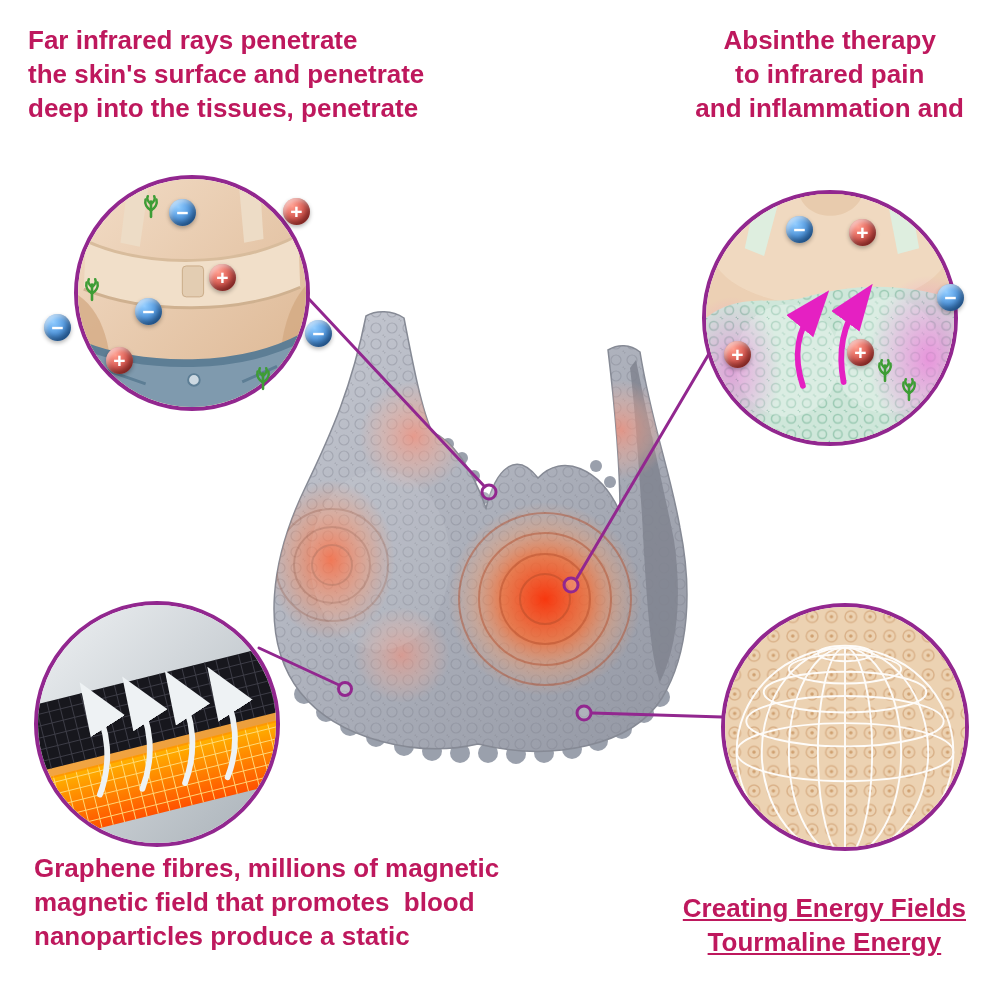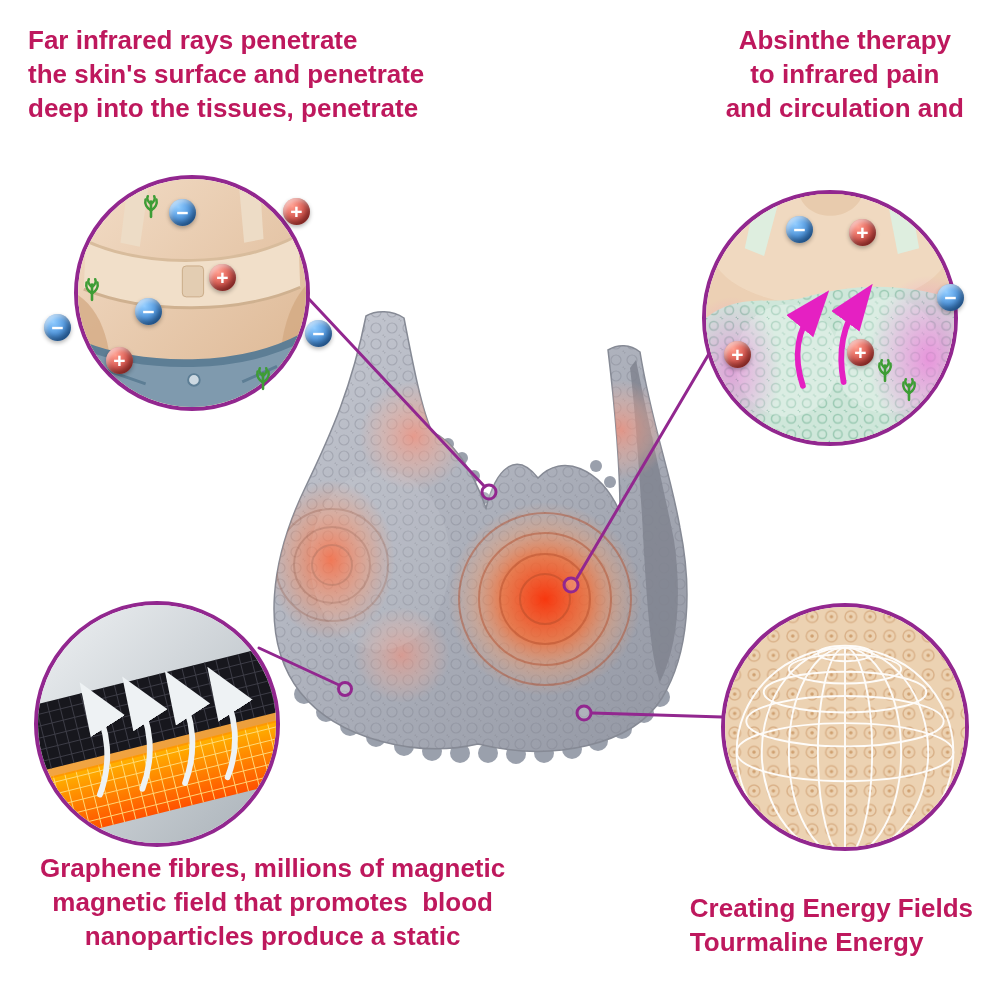--- a/index.html
+++ b/index.html
@@ -19,22 +19,22 @@
     color:#fff; font-weight:700; font-size:21px; line-height:1;
     box-shadow: inset -3px -4px 6px rgba(0,0,0,.38), inset 2px 3px 4px rgba(255,255,255,.55), 0 2px 4px rgba(0,0,0,.3); }
   .particle.blue { background: radial-gradient(circle at 35% 30%, #8ecbff, #1565c0); }
   .particle.red  { background: radial-gradient(circle at 35% 30%, #ff9a8a, #b71c1c); }
   .sprig { position:absolute; width:26px; height:26px; z-index:3; }
 
   .block { position:absolute; z-index:4; font-weight:700; color:#be185d; font-size:26px; line-height:1.3; }
   .block span { display:block; white-space:pre-wrap; }
   #t-tl { left:28px;  top:24px;  text-align:left; }
   #t-tr { right:36px; top:24px;  text-align:center; }
-  #t-bl { left:40px;  top:852px; text-align:center; }
-  #t-br { right:27px; top:892px; text-align:left; }
+  #t-bl { left:34px;  top:852px; text-align:left; }
+  #t-br { right:34px; top:892px; text-align:center;text-decoration:underline; }
 </style>
 </head>
 <body>
 
 <div class="stage">
 
   <svg class="scene" viewBox="0 0 1000 1000">
     <defs>
       <linearGradient id="braGrad" x1="0" y1="0" x2="1" y2="1">
         <stop offset="0" stop-color="#c7cad3"></stop>
@@ -336,21 +336,21 @@
 
   <div class="block" id="t-tl">
     <span>Far infrared rays penetrate</span>
     <span>the skin's surface and penetrate</span>
     <span>deep into the tissues, penetrate</span>
   </div>
 
   <div class="block" id="t-tr">
     <span>Absinthe therapy</span>
     <span>to infrared pain</span>
-    <span>and circulation and</span>
+    <span>and inflammation and</span>
   </div>
 
   <div class="block" id="t-bl">
     <span>Graphene fibres, millions of magnetic</span>
     <span>magnetic field that promotes  blood</span>
     <span>nanoparticles produce a static</span>
   </div>
 
   <div class="block" id="t-br">
     <span>Creating Energy Fields</span>

